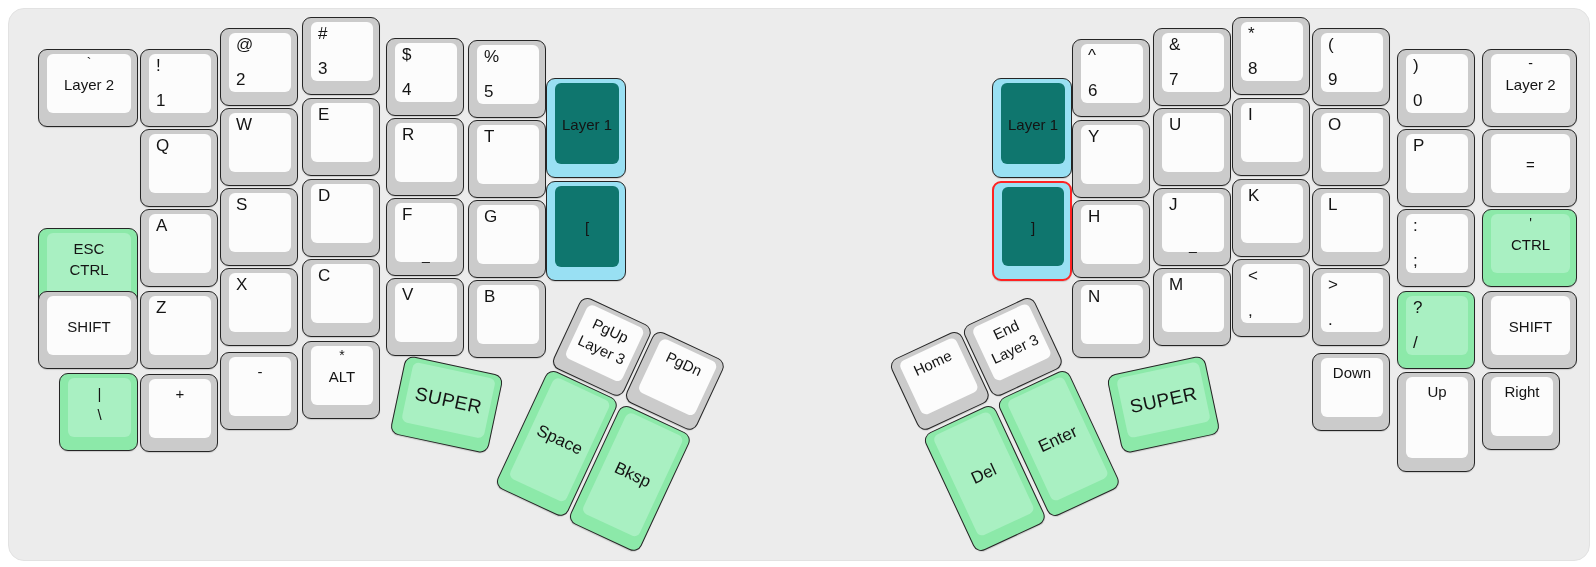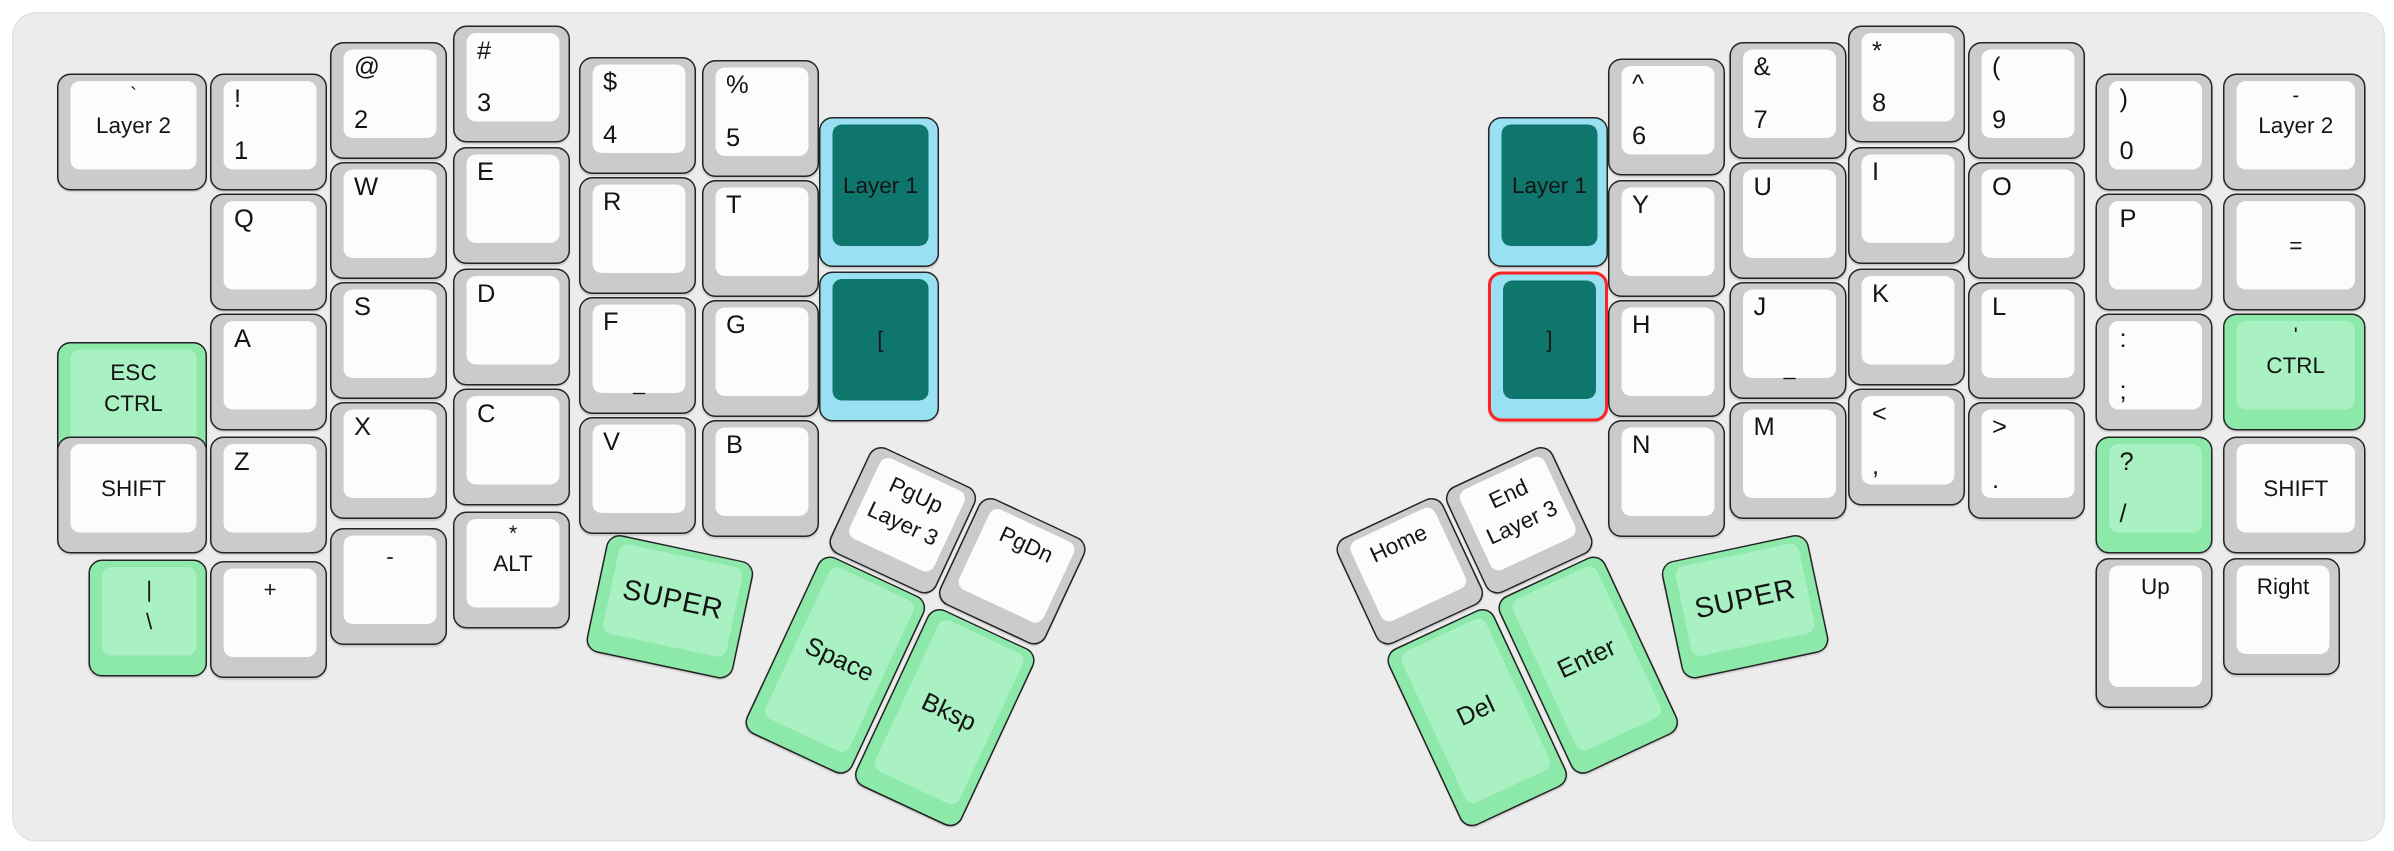--- a/index.html
+++ b/index.html
@@ -335,20 +335,25 @@
       <div class="key-inner">
         <span class="leg leg-tl">L</span>
       </div>
     </div>
     <div class="key gray" style="left: 1312px; top: 268px; width: 78px; height: 78px;">
       <div class="key-inner">
         <span class="leg leg-tl">&gt;</span>
         <span class="leg leg-bl">.</span>
       </div>
     </div>
+    <div class="key gray" style="left: 1312px; top: 353px; width: 78px; height: 78px;">
+      <div class="key-inner">
+        <span class="leg leg-top">Down</span>
+      </div>
+    </div>
     <div class="key gray" style="left: 1397px; top: 49px; width: 78px; height: 78px;">
       <div class="key-inner">
         <span class="leg leg-tl">)</span>
         <span class="leg leg-bl">0</span>
       </div>
     </div>
     <div class="key gray" style="left: 1397px; top: 129px; width: 78px; height: 78px;">
       <div class="key-inner">
         <span class="leg leg-tl">P</span>
       </div>

